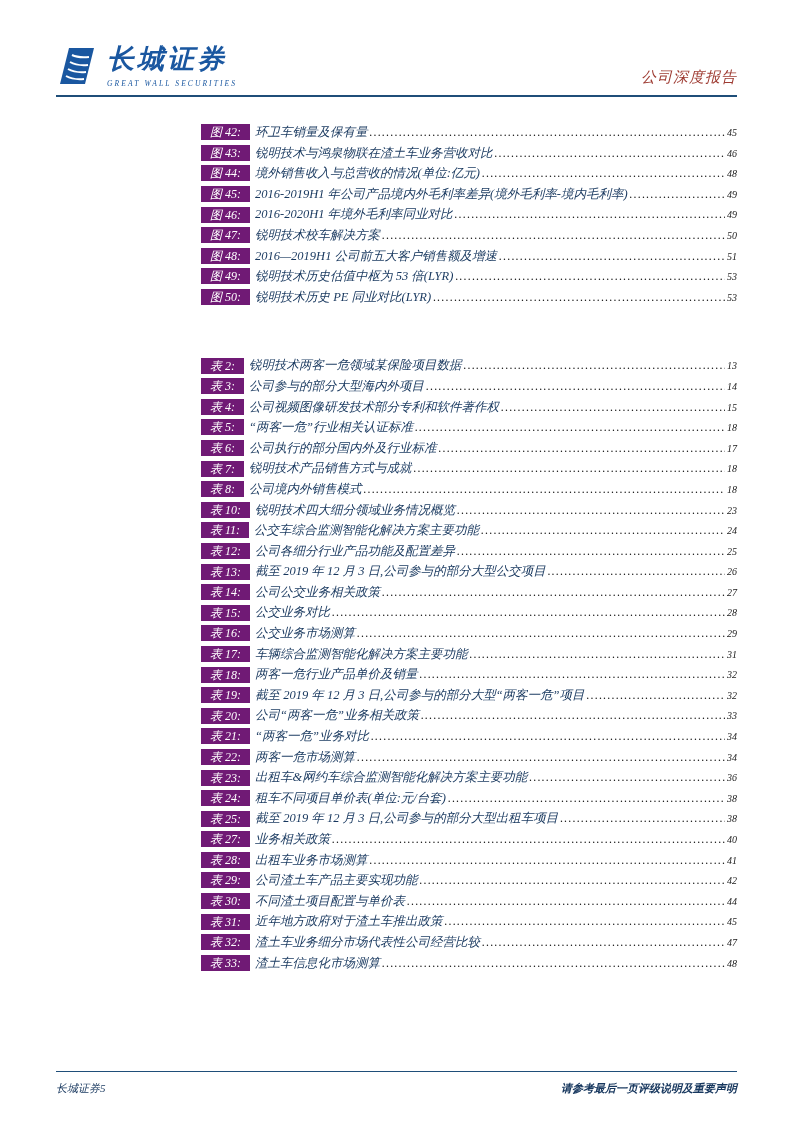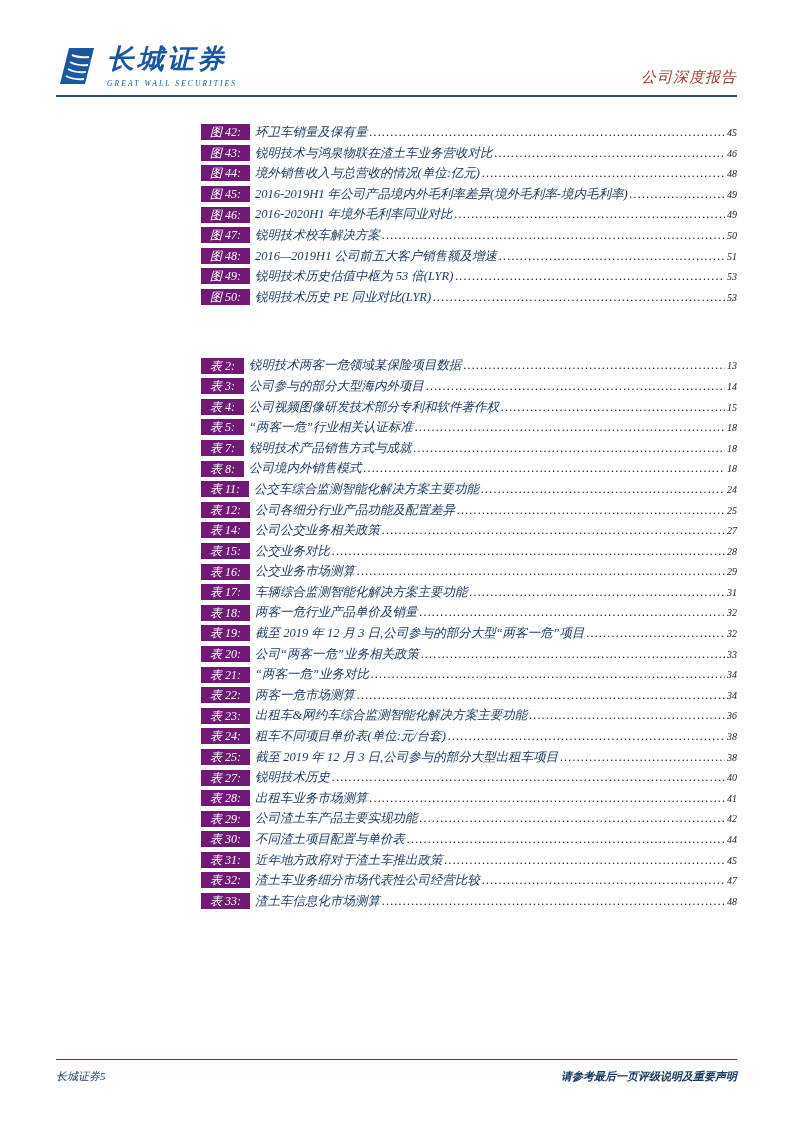--- a/index.html
+++ b/index.html
@@ -29,21 +29,21 @@
     align-self:center; white-space:nowrap; margin-right:5px;
     min-width:42px; text-align:left;
   }
   .toc-title { color:#17375E; white-space:nowrap; }
   .toc-dots { flex:1; overflow:hidden; white-space:nowrap; color:#1a1a1a; letter-spacing:1.2px; margin:0 2px; font-size:12px; }
   .toc-dots::after { content:"................................................................................................................................................................................."; }
   .toc-page { color:#1a1a1a; white-space:nowrap; font-size:10px; }
   .toc-gap { height:48px; }
 
   
-  .footer { position:absolute; left:56px; right:56px; bottom:38px; }
+  .footer { position:absolute; left:56px; right:56px; bottom:26px; }
   .footer-rule { height:1.5px; background:#1F4E79; margin-bottom:9px; }
   .footer-row { display:flex; justify-content:space-between; align-items:baseline; font-size:11px; color:#17375E; }
   .footer-right { font-weight:bold; }
 </style>
 </head>
 <body>
 
 <div class="page">
 
   <div class="header">
@@ -139,44 +139,62 @@
           <span class="toc-dots"></span>
           <span class="toc-page">15</span>
         </div>
         <div class="toc-row">
           <span class="toc-label">表 5:</span>
           <span class="toc-title">“两客一危”行业相关认证标准</span>
           <span class="toc-dots"></span>
           <span class="toc-page">18</span>
         </div>
         <div class="toc-row">
+          <span class="toc-label">表 6:</span>
+          <span class="toc-title">公司执行的部分国内外及行业标准</span>
+          <span class="toc-dots"></span>
+          <span class="toc-page">17</span>
+        </div>
+        <div class="toc-row">
           <span class="toc-label">表 7:</span>
           <span class="toc-title">锐明技术产品销售方式与成就</span>
           <span class="toc-dots"></span>
           <span class="toc-page">18</span>
         </div>
         <div class="toc-row">
           <span class="toc-label">表 8:</span>
           <span class="toc-title">公司境内外销售模式</span>
           <span class="toc-dots"></span>
           <span class="toc-page">18</span>
         </div>
         <div class="toc-row">
+          <span class="toc-label">表 10:</span>
+          <span class="toc-title">锐明技术四大细分领域业务情况概览</span>
+          <span class="toc-dots"></span>
+          <span class="toc-page">23</span>
+        </div>
+        <div class="toc-row">
           <span class="toc-label">表 11:</span>
           <span class="toc-title">公交车综合监测智能化解决方案主要功能</span>
           <span class="toc-dots"></span>
           <span class="toc-page">24</span>
         </div>
         <div class="toc-row">
           <span class="toc-label">表 12:</span>
           <span class="toc-title">公司各细分行业产品功能及配置差异</span>
           <span class="toc-dots"></span>
           <span class="toc-page">25</span>
         </div>
         <div class="toc-row">
+          <span class="toc-label">表 13:</span>
+          <span class="toc-title">截至 2019 年 12 月 3 日,公司参与的部分大型公交项目</span>
+          <span class="toc-dots"></span>
+          <span class="toc-page">26</span>
+        </div>
+        <div class="toc-row">
           <span class="toc-label">表 14:</span>
           <span class="toc-title">公司公交业务相关政策</span>
           <span class="toc-dots"></span>
           <span class="toc-page">27</span>
         </div>
         <div class="toc-row">
           <span class="toc-label">表 15:</span>
           <span class="toc-title">公交业务对比</span>
           <span class="toc-dots"></span>
           <span class="toc-page">28</span>
@@ -236,21 +254,21 @@
           <span class="toc-page">38</span>
         </div>
         <div class="toc-row">
           <span class="toc-label">表 25:</span>
           <span class="toc-title">截至 2019 年 12 月 3 日,公司参与的部分大型出租车项目</span>
           <span class="toc-dots"></span>
           <span class="toc-page">38</span>
         </div>
         <div class="toc-row">
           <span class="toc-label">表 27:</span>
-          <span class="toc-title">锐明技术历史</span>
+          <span class="toc-title">业务相关政策</span>
           <span class="toc-dots"></span>
           <span class="toc-page">40</span>
         </div>
         <div class="toc-row">
           <span class="toc-label">表 28:</span>
           <span class="toc-title">出租车业务市场测算</span>
           <span class="toc-dots"></span>
           <span class="toc-page">41</span>
         </div>
         <div class="toc-row">

